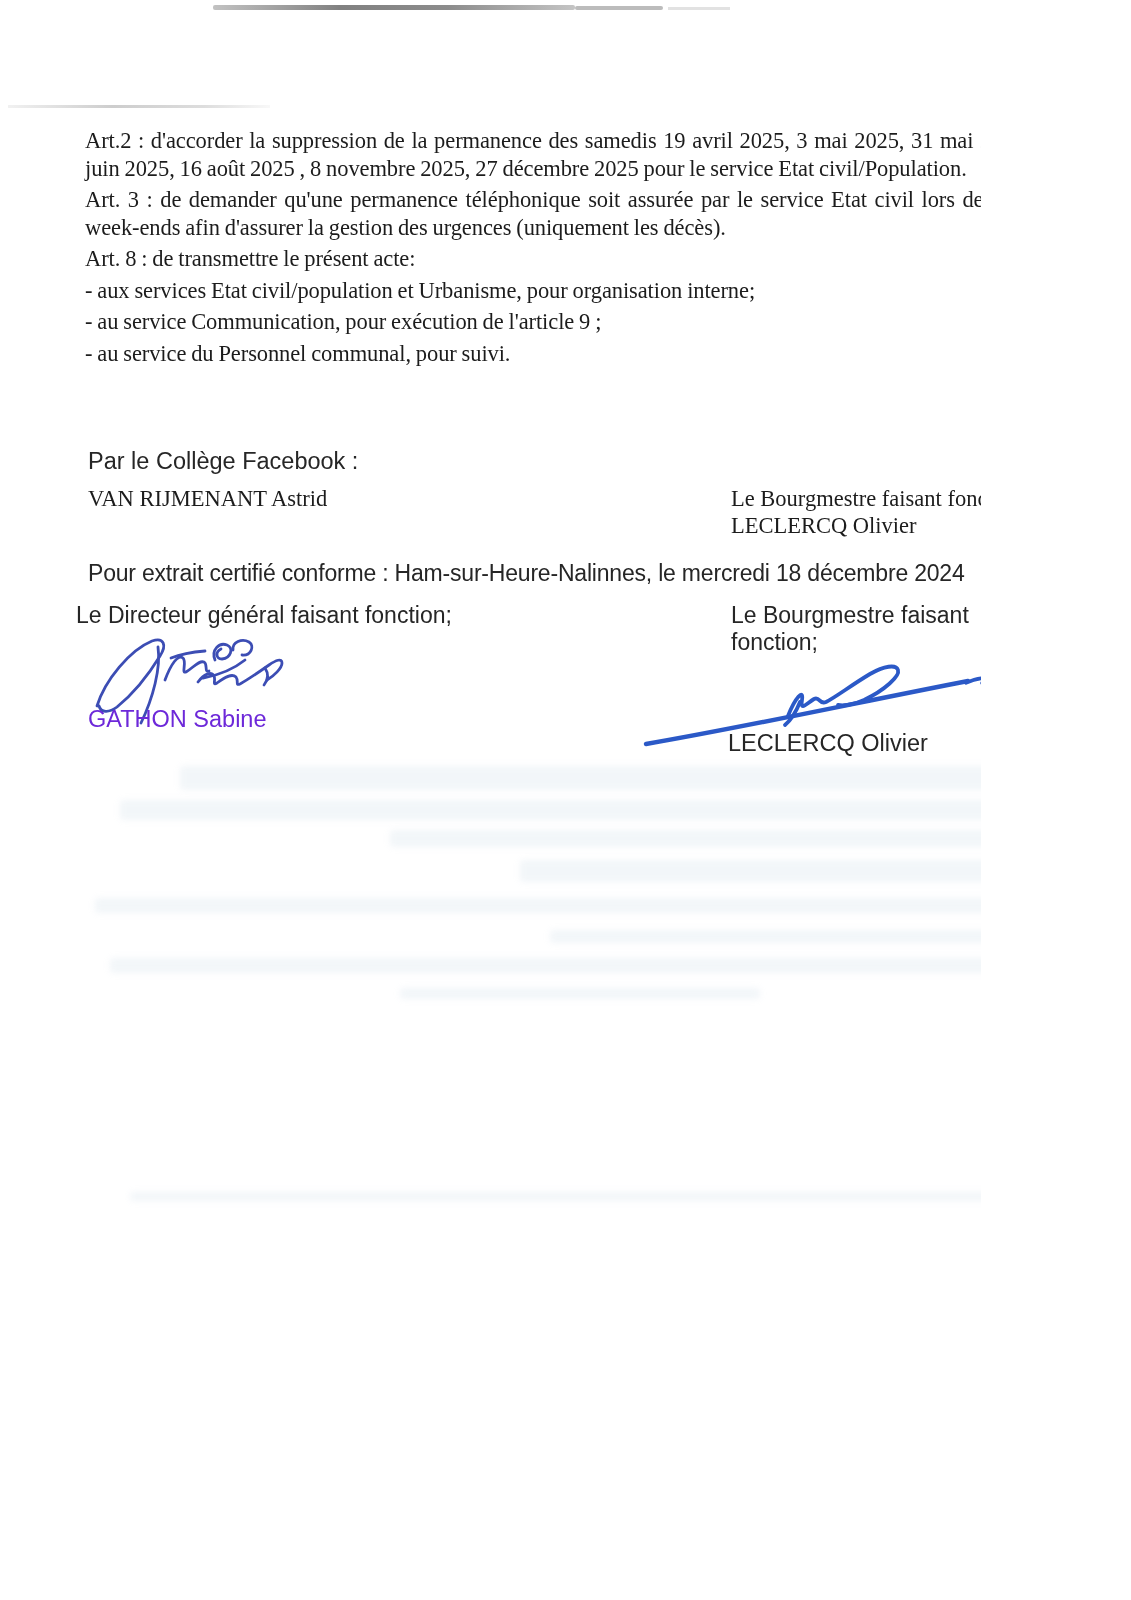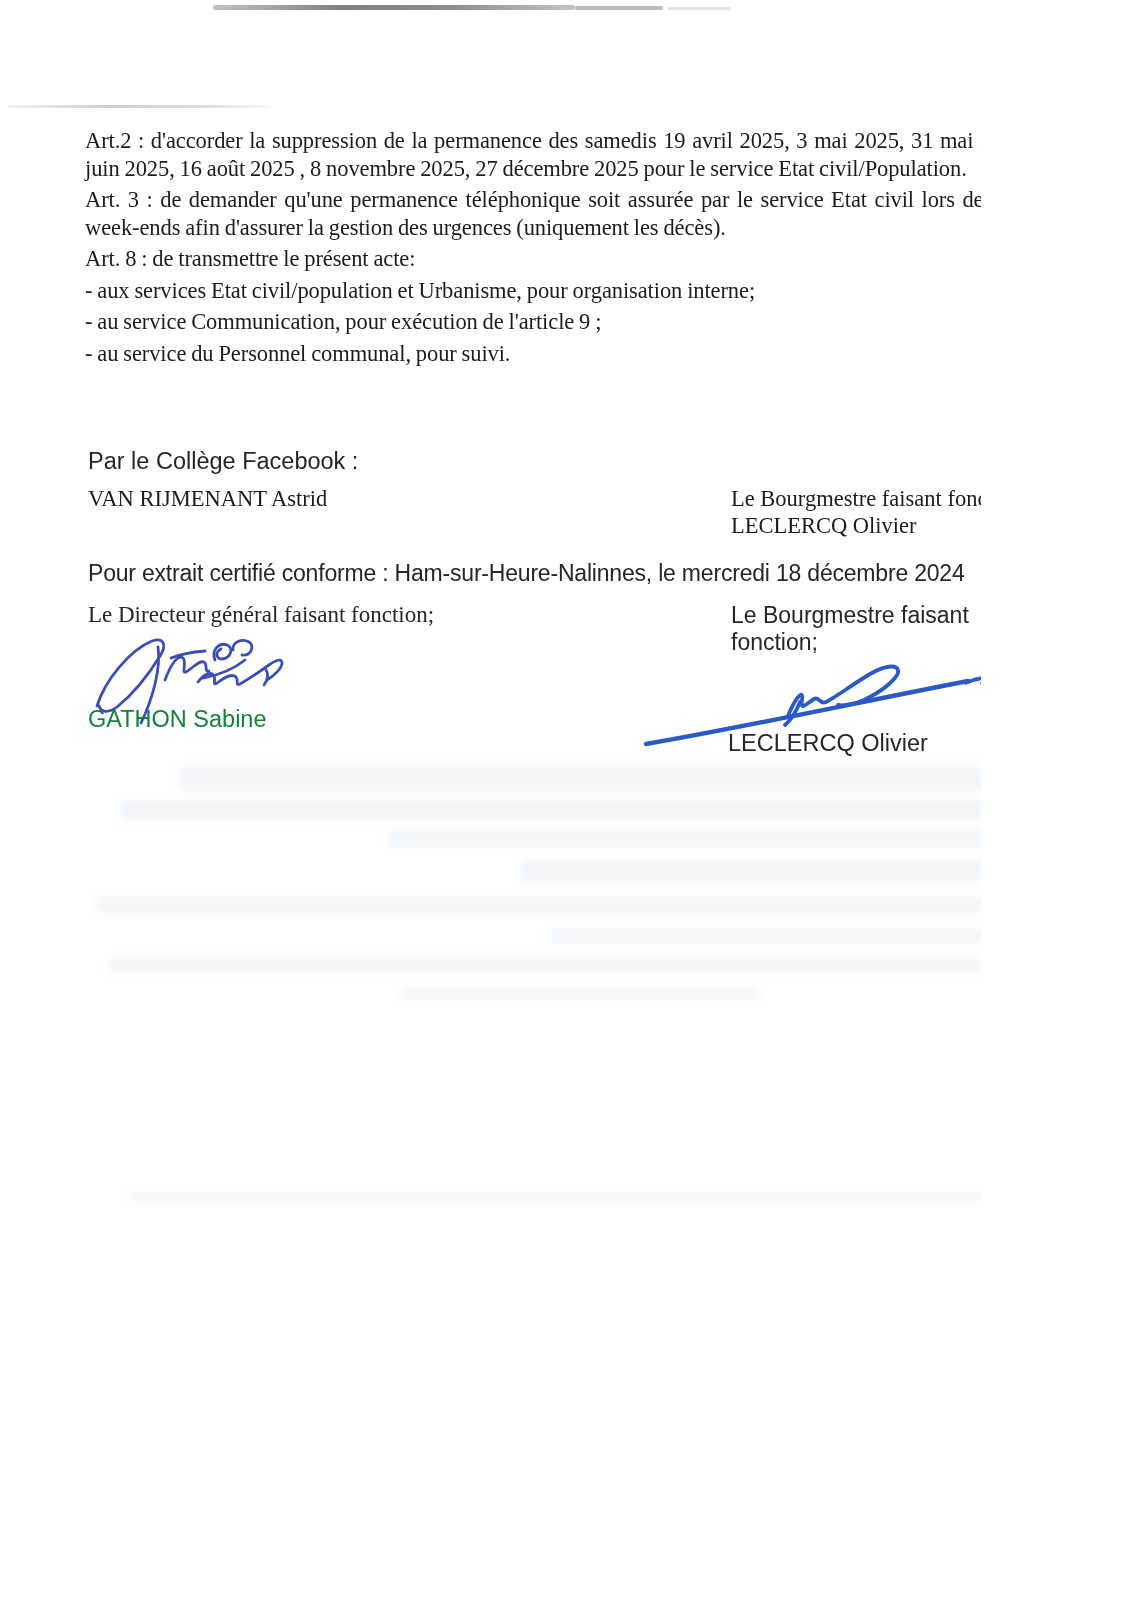--- a/index.html
+++ b/index.html
@@ -19,23 +19,23 @@
 
   
   .articles{position:absolute;left:85px;top:127px;width:963px;}
   .articles p{margin:0 0 4px 0;font-size:22.5px;line-height:27.5px;text-align:justify;
     letter-spacing:-.1px;word-spacing:-.6px;}
   .sans{font-family:"Liberation Sans","DejaVu Sans",sans-serif;}
   .college{position:absolute;left:88px;top:448px;font-size:23.5px;color:#262626;}
   .ord-left{position:absolute;left:88px;top:485px;width:625px;font-size:22.5px;line-height:27px;}
   .ord-right{position:absolute;left:731px;top:485px;width:395px;font-size:22.5px;line-height:27px;}
   .cert{position:absolute;left:88px;top:560px;font-size:23px;color:#262626;letter-spacing:-.2px;}
-  .sig-title-left{position:absolute;left:88px;top:602px;font-size:23px;color:#262626;font-family:Liberation Serif, serif;}
+  .sig-title-left{position:absolute;left:76px;top:602px;font-size:23px;color:#262626;}
   .sig-title-right{position:absolute;left:731px;top:602px;width:300px;font-size:23px;line-height:27px;color:#262626;}
-  .sig-name-left{position:absolute;left:88px;top:706px;font-size:23.5px;color:#15803d;}
+  .sig-name-left{position:absolute;left:88px;top:706px;font-size:23.5px;color:#6d28d9;}
   .sig-name-right{position:absolute;left:728px;top:730px;font-size:23.5px;color:#262626;}
   .sig-svg{position:absolute;overflow:visible;}
   .sig-svg path{fill:none;stroke-linecap:round;stroke-linejoin:round;}
   #sig-left{left:85px;top:620px;}
   #sig-right{left:630px;top:650px;}
 </style>
 </head>
 <body>
 
 <div class="page">

